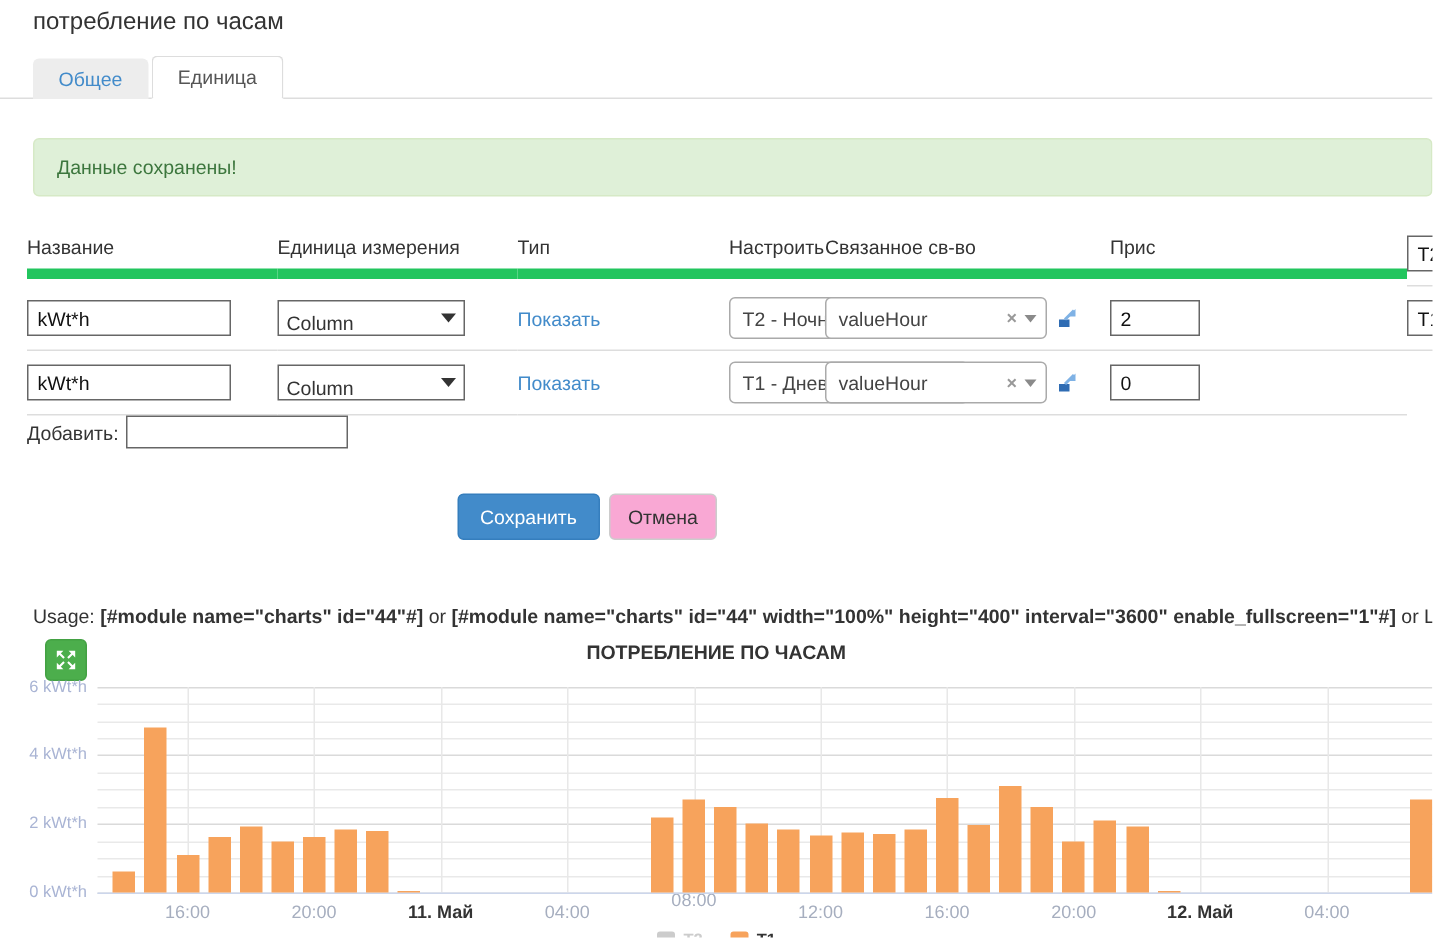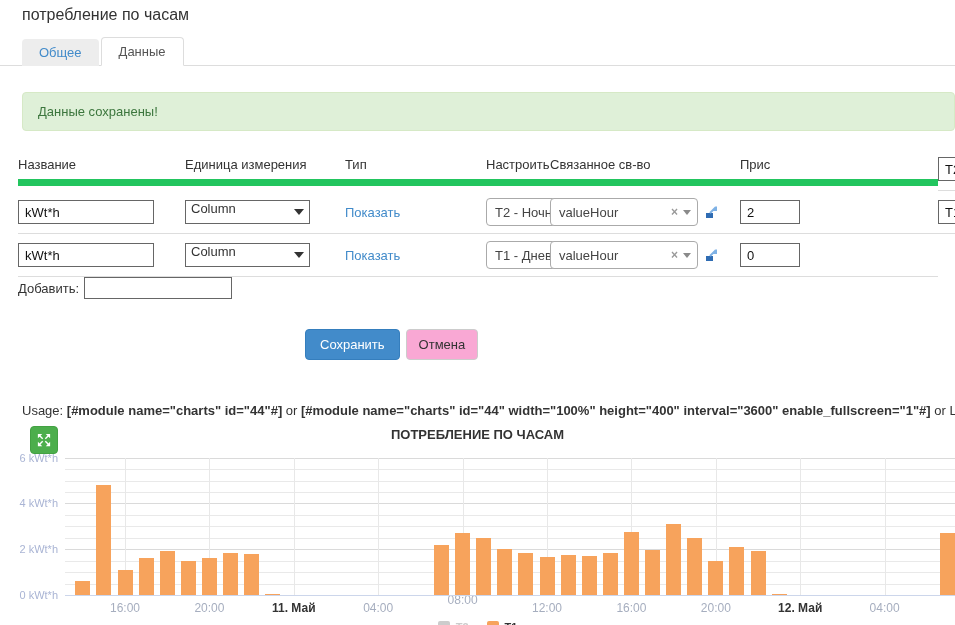--- a/index.html
+++ b/index.html
@@ -22,21 +22,21 @@
 
   
   .ftable { margin: 17px 0 0 18px; display: grid;
     grid-template-columns: 167px 160px 141px 64px 190px 198px 1fr; align-items: center; }
   .ftable .hcell { padding: 4px 0 7px 0; border-bottom: 7px solid #22c55e; color: #333; white-space: nowrap; overflow: hidden; }
   .ftable .cell { padding: 9px 0; border-bottom: 1px solid #ddd; height: 43px; display: flex; align-items: center; }
   input.txt { border: 1px solid #666; height: 24px; padding: 2px 6px; font-size: 13px;
     font-family: "Liberation Sans", sans-serif; color: #111; background: #fff; }
   .w150 { width: 150px; } .w148 { width: 136px; } .w60 { width: 60px; }
   .nselect { position: relative; width: 125px; height: 24px; border: 1px solid #666; background: #fff;
-    display: flex; align-items: flex-start; padding: 0 20px 0 5px; cursor: pointer; }
+    display: flex; align-items: flex-end; padding: 0 20px 0 5px; cursor: pointer; }
   .nselect .caret { position: absolute; right: 5px; top: 8px; width: 0; height: 0;
     border-left: 5px solid transparent; border-right: 5px solid transparent; border-top: 6px solid #333; }
   .linkish { color: #428bca; cursor: pointer; text-decoration: none; }
   .s2 { height: 28px; border: 1px solid #aaa; border-radius: 4px; background: #fff; display: flex;
     align-items: center; padding: 0 6px 0 8px; color: #444; cursor: pointer; }
   .s2 .s2text { flex: 1; white-space: nowrap; overflow: hidden; font-size: 13px; }
   .s2 .x { color: #999; font-weight: bold; font-size: 12px; margin: 0 5px 0 4px; cursor: pointer; }
   .s2 .s2caret { width: 0; height: 0; border-left: 4px solid transparent; border-right: 4px solid transparent;
     border-top: 5px solid #8a8a8a; }
   .picker-icon { margin-left: 7px; cursor: pointer; flex: none; }
@@ -72,21 +72,21 @@
   .legend-item { display: flex; align-items: center; gap: 6px; font-size: 11px; font-weight: bold; cursor: pointer; }
   .legend-swatch { width: 12px; height: 12px; border-radius: 2px; }
 </style>
 </head>
 <body>
 
 <h1 class="page-title">потребление по часам</h1>
 
 <div class="tabbar">
   <div class="tab inactive">Общее</div>
-  <div class="tab active">Данные</div>
+  <div class="tab active">Единица</div>
 </div>
 
 <div class="alert">
   <span>Данные сохранены!</span>
 </div>
 
 <div class="ftable">
   <div class="hcell">Название</div>
   <div class="hcell">Единица измерения</div>
   <div class="hcell">Тип</div>

